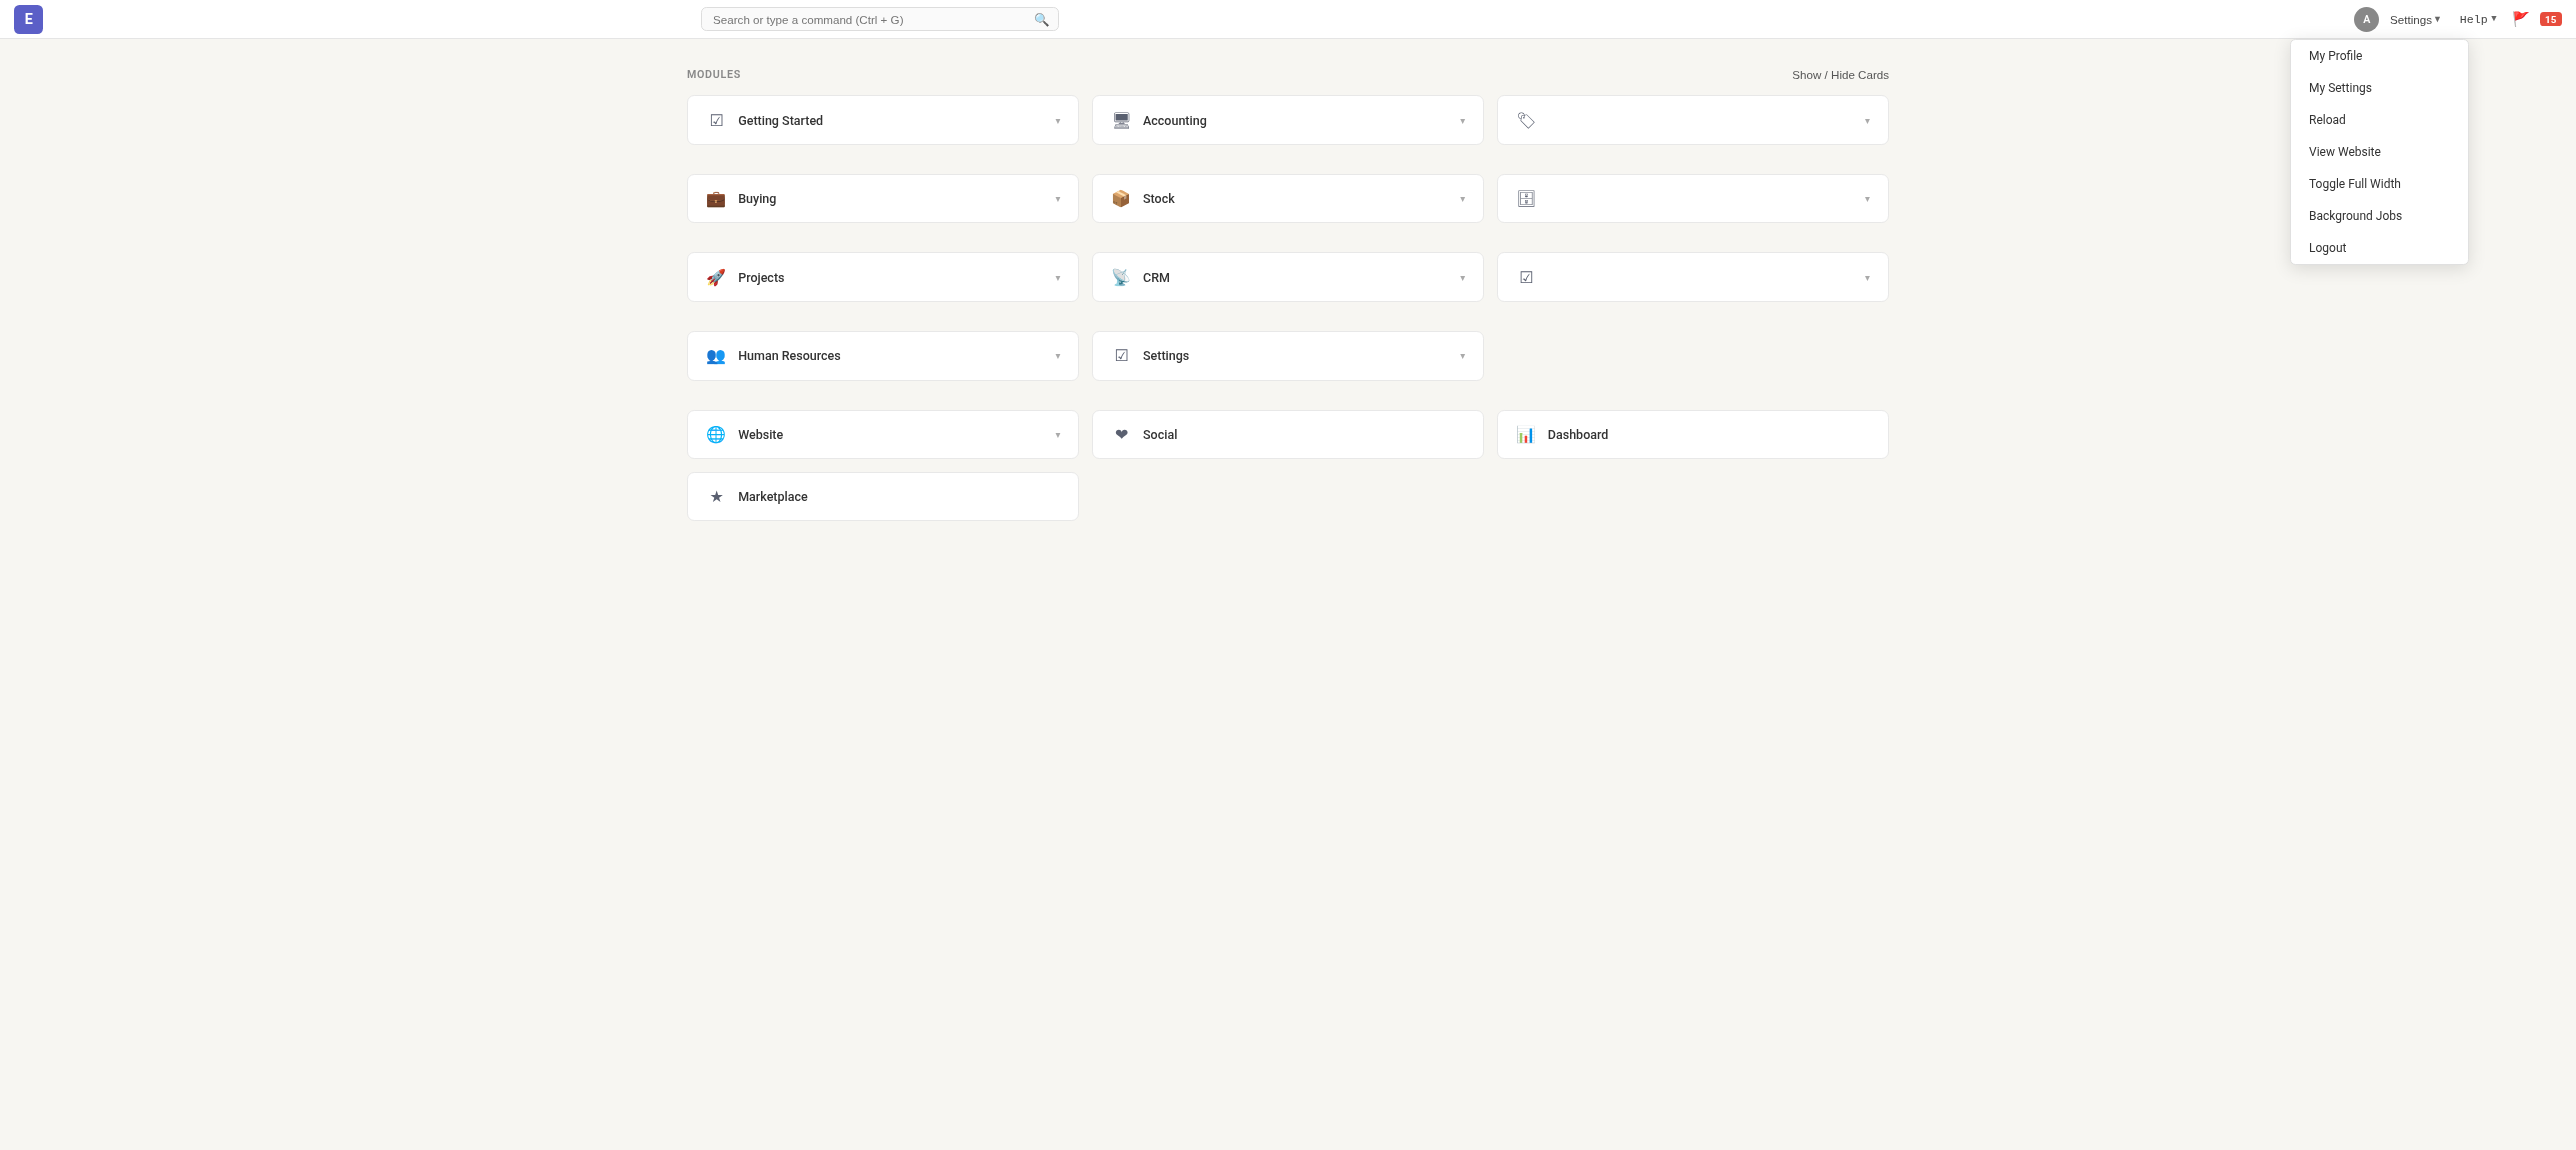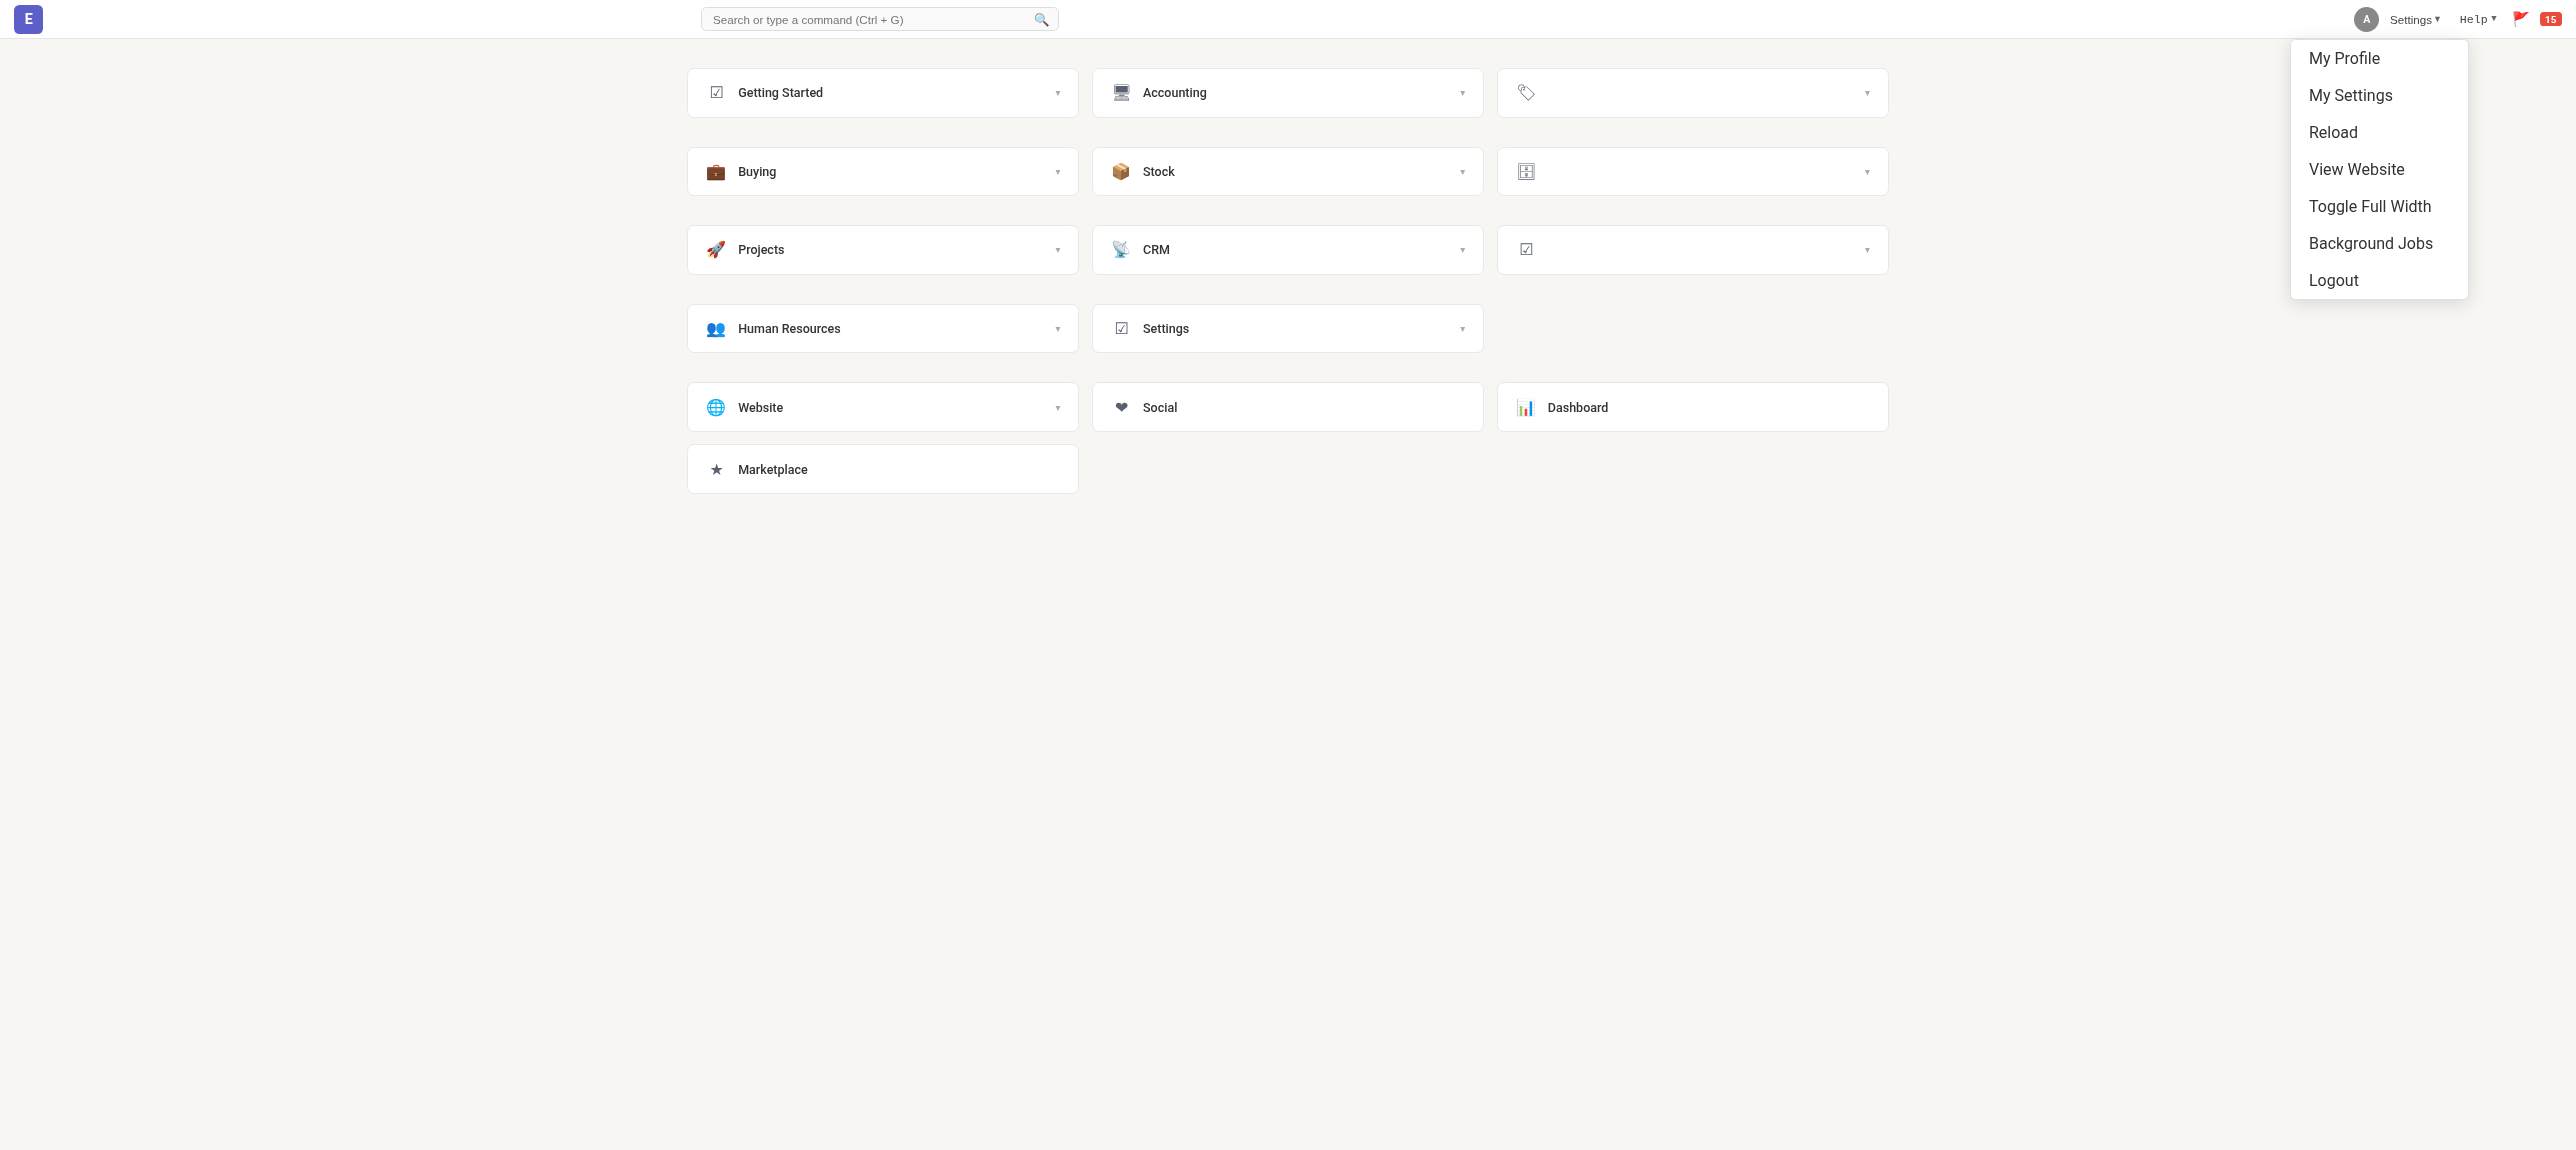--- a/index.html
+++ b/index.html
@@ -130,21 +130,21 @@
       background: #fff;
       border: 0.9px solid #e0e0e0;
       border-radius: 5.4px;
       box-shadow: 0 3.6px 18px rgba(0,0,0,0.12);
       z-index: 1000;
       min-width: 179px;
       overflow: hidden;
     }
     .dropdown-item {
       padding: 9px 18px;
-      font-size: 16px;
+      font-size: 12px;
       color: #333;
       cursor: pointer;
       display: block;
       white-space: nowrap;
     }
 
     
     .main-content {
       padding: 29px 43px;
       max-width: 1288px;
@@ -256,20 +256,24 @@
   <a class="dropdown-item">My Settings</a>
   <a class="dropdown-item">Reload</a>
   <a class="dropdown-item">View Website</a>
   <a class="dropdown-item">Toggle Full Width</a>
   <a class="dropdown-item">Background Jobs</a>
   <a class="dropdown-item">Logout</a>
 </div>
 
 <div class="main-content">
 
+  <div class="section-header">
+    <span class="section-label">MODULES</span>
+    <button class="show-hide-cards">Show / Hide Cards</button>
+  </div>
 
   <div class="module-grid">
     <div class="module-card">
       <div class="module-card-left">
         <span class="module-icon">☑</span>
         <span class="module-name">Getting Started</span>
       </div>
       <span class="module-chevron">▾</span>
     </div>
     <div class="module-card">

